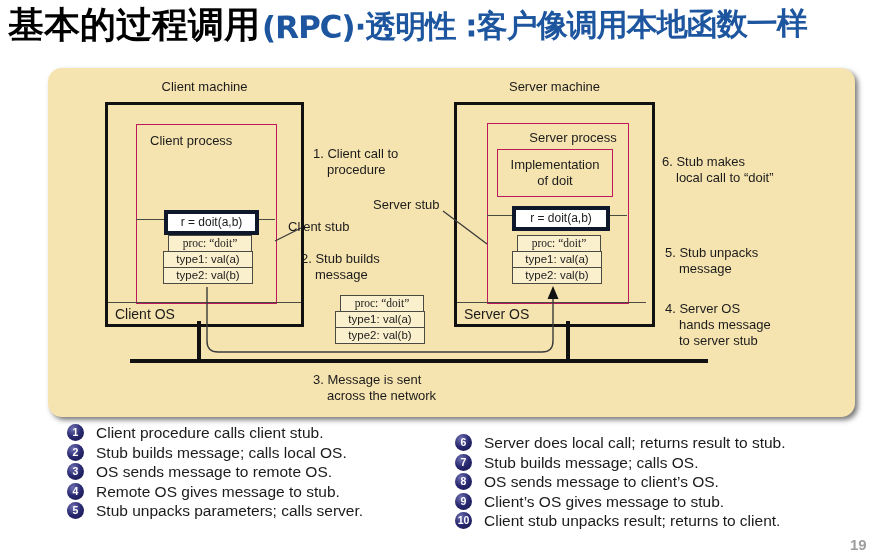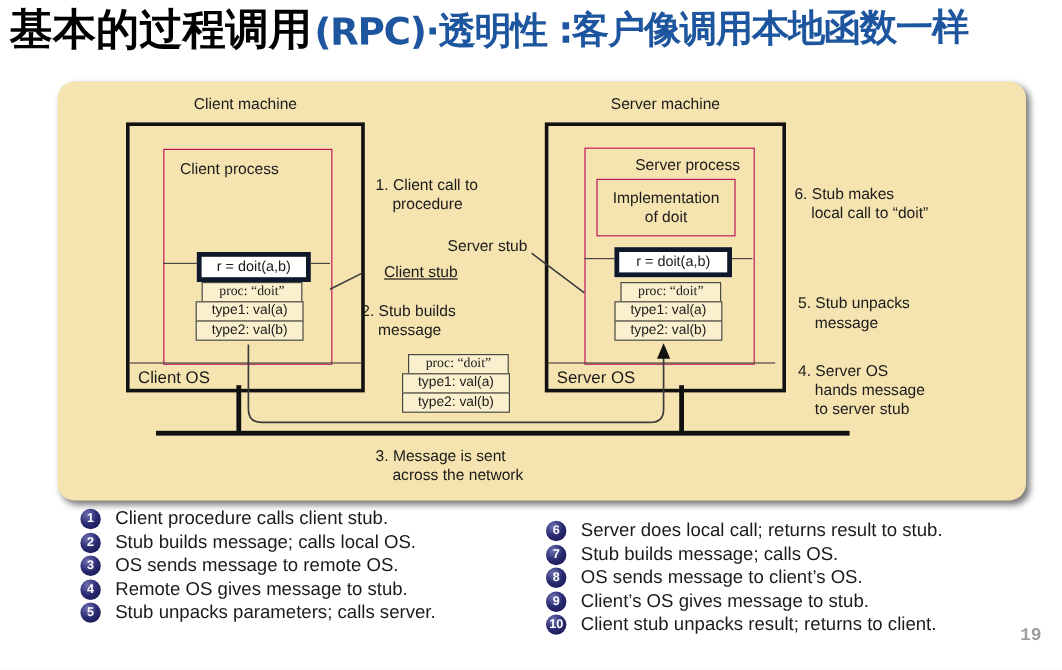--- a/index.html
+++ b/index.html
@@ -37,21 +37,21 @@
   
   .steps{position:absolute;display:flex;flex-direction:column;}
   .step{display:flex;align-items:flex-start;min-height:19.5px;}
   .ball{flex:0 0 17px;width:17px;height:17px;border-radius:50%;margin:1px 12px 0 0;
         background:radial-gradient(circle at 35% 28%, #7070b2 0%, #2a2a72 48%, #131347 100%);
         color:#fff;font-size:10.5px;font-weight:700;text-align:center;line-height:17px;}
   .step-text{font-size:15.5px;line-height:19.5px;}
   .steps-left .step-text{width:268px;}
   .steps-right .step-text{width:398px;}
 
-  .pagenum{position:absolute;left:850px;top:521px;font-size:15px;font-weight:700;color:#9e9e9e;font-family:Liberation Mono, monospace;}
+  .pagenum{position:absolute;left:850px;top:536px;font-size:15px;font-weight:700;color:#9e9e9e;}
 </style>
 </head>
 <body>
 
 <div class="stage">
 
   <div class="title-row">
     <span class="title-black">基本的过程调用</span>
     <span class="title-blue">(RPC)·透明性 :客户像调用本地函数一样</span>
   </div>
@@ -102,21 +102,21 @@
 
   <div class="record" style="left:335px;top:295px;width:90px;">
     <div class="cell inset">proc: “doit”</div>
     <div class="cell">type1:  val(a)</div>
     <div class="cell">type2:  val(b)</div>
   </div>
 
   <div class="note" style="left:313px;top:146px;width:120px;">1. Client call to
 procedure</div>
   <div class="lbl" style="left:373px;top:197px;">Server stub</div>
-  <div class="lbl" style="left:320px;top:219px;text-decoration:underline;">Client stub</div>
+  <div class="lbl" style="left:288px;top:219px;">Client stub</div>
   <div class="note" style="left:301px;top:251px;width:110px;">2. Stub builds
 message</div>
   <div class="note" style="left:313px;top:372px;width:160px;">3. Message is sent
 across the network</div>
   <div class="note" style="left:665px;top:301px;width:140px;">4. Server OS
 hands message
 to server stub</div>
   <div class="note" style="left:665px;top:245px;width:130px;">5. Stub unpacks
 message</div>
   <div class="note" style="left:662px;top:154px;width:150px;">6. Stub makes

